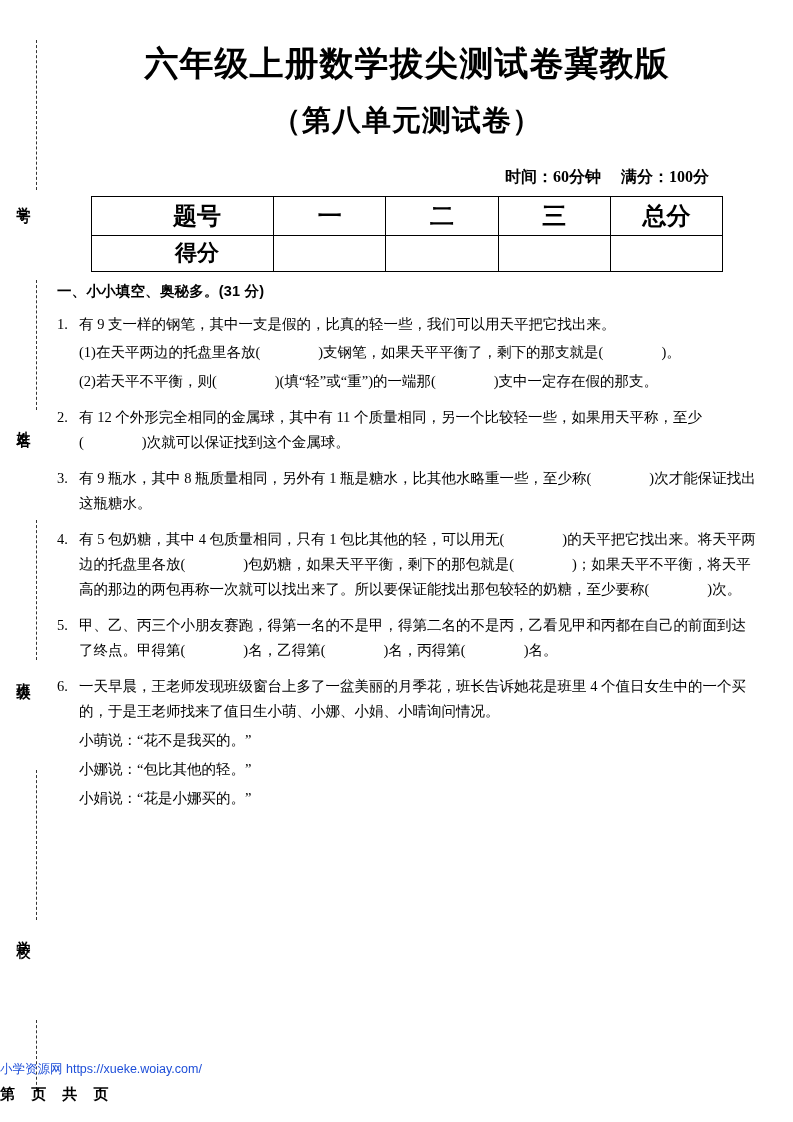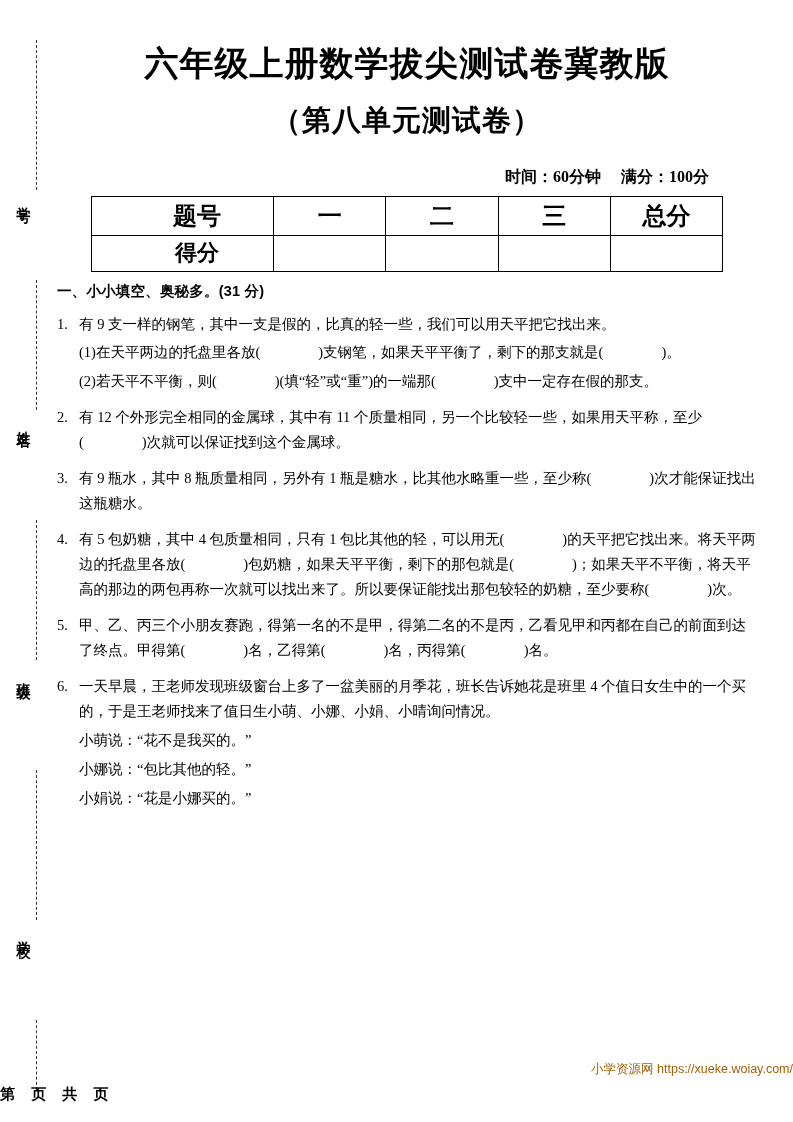--- a/index.html
+++ b/index.html
@@ -145,23 +145,23 @@
   .q .body p {
     margin: 0;
   }
   .q .body p + p { margin-top: 4px; }
 
   .footer-src {
     position: absolute;
     left: 0;
     right: 0;
     bottom: 44px;
-    text-align: right;
+    text-align: left;
     font-size: 12.5px;
-    color: #a16207;
+    color: #1d4ed8;
     font-family: "Liberation Sans", sans-serif;
   }
   .footer-page {
     position: absolute;
     left: 0;
     right: 0;
     bottom: 18px;
     text-align: left;
     font-size: 15px;
     font-weight: bold;

